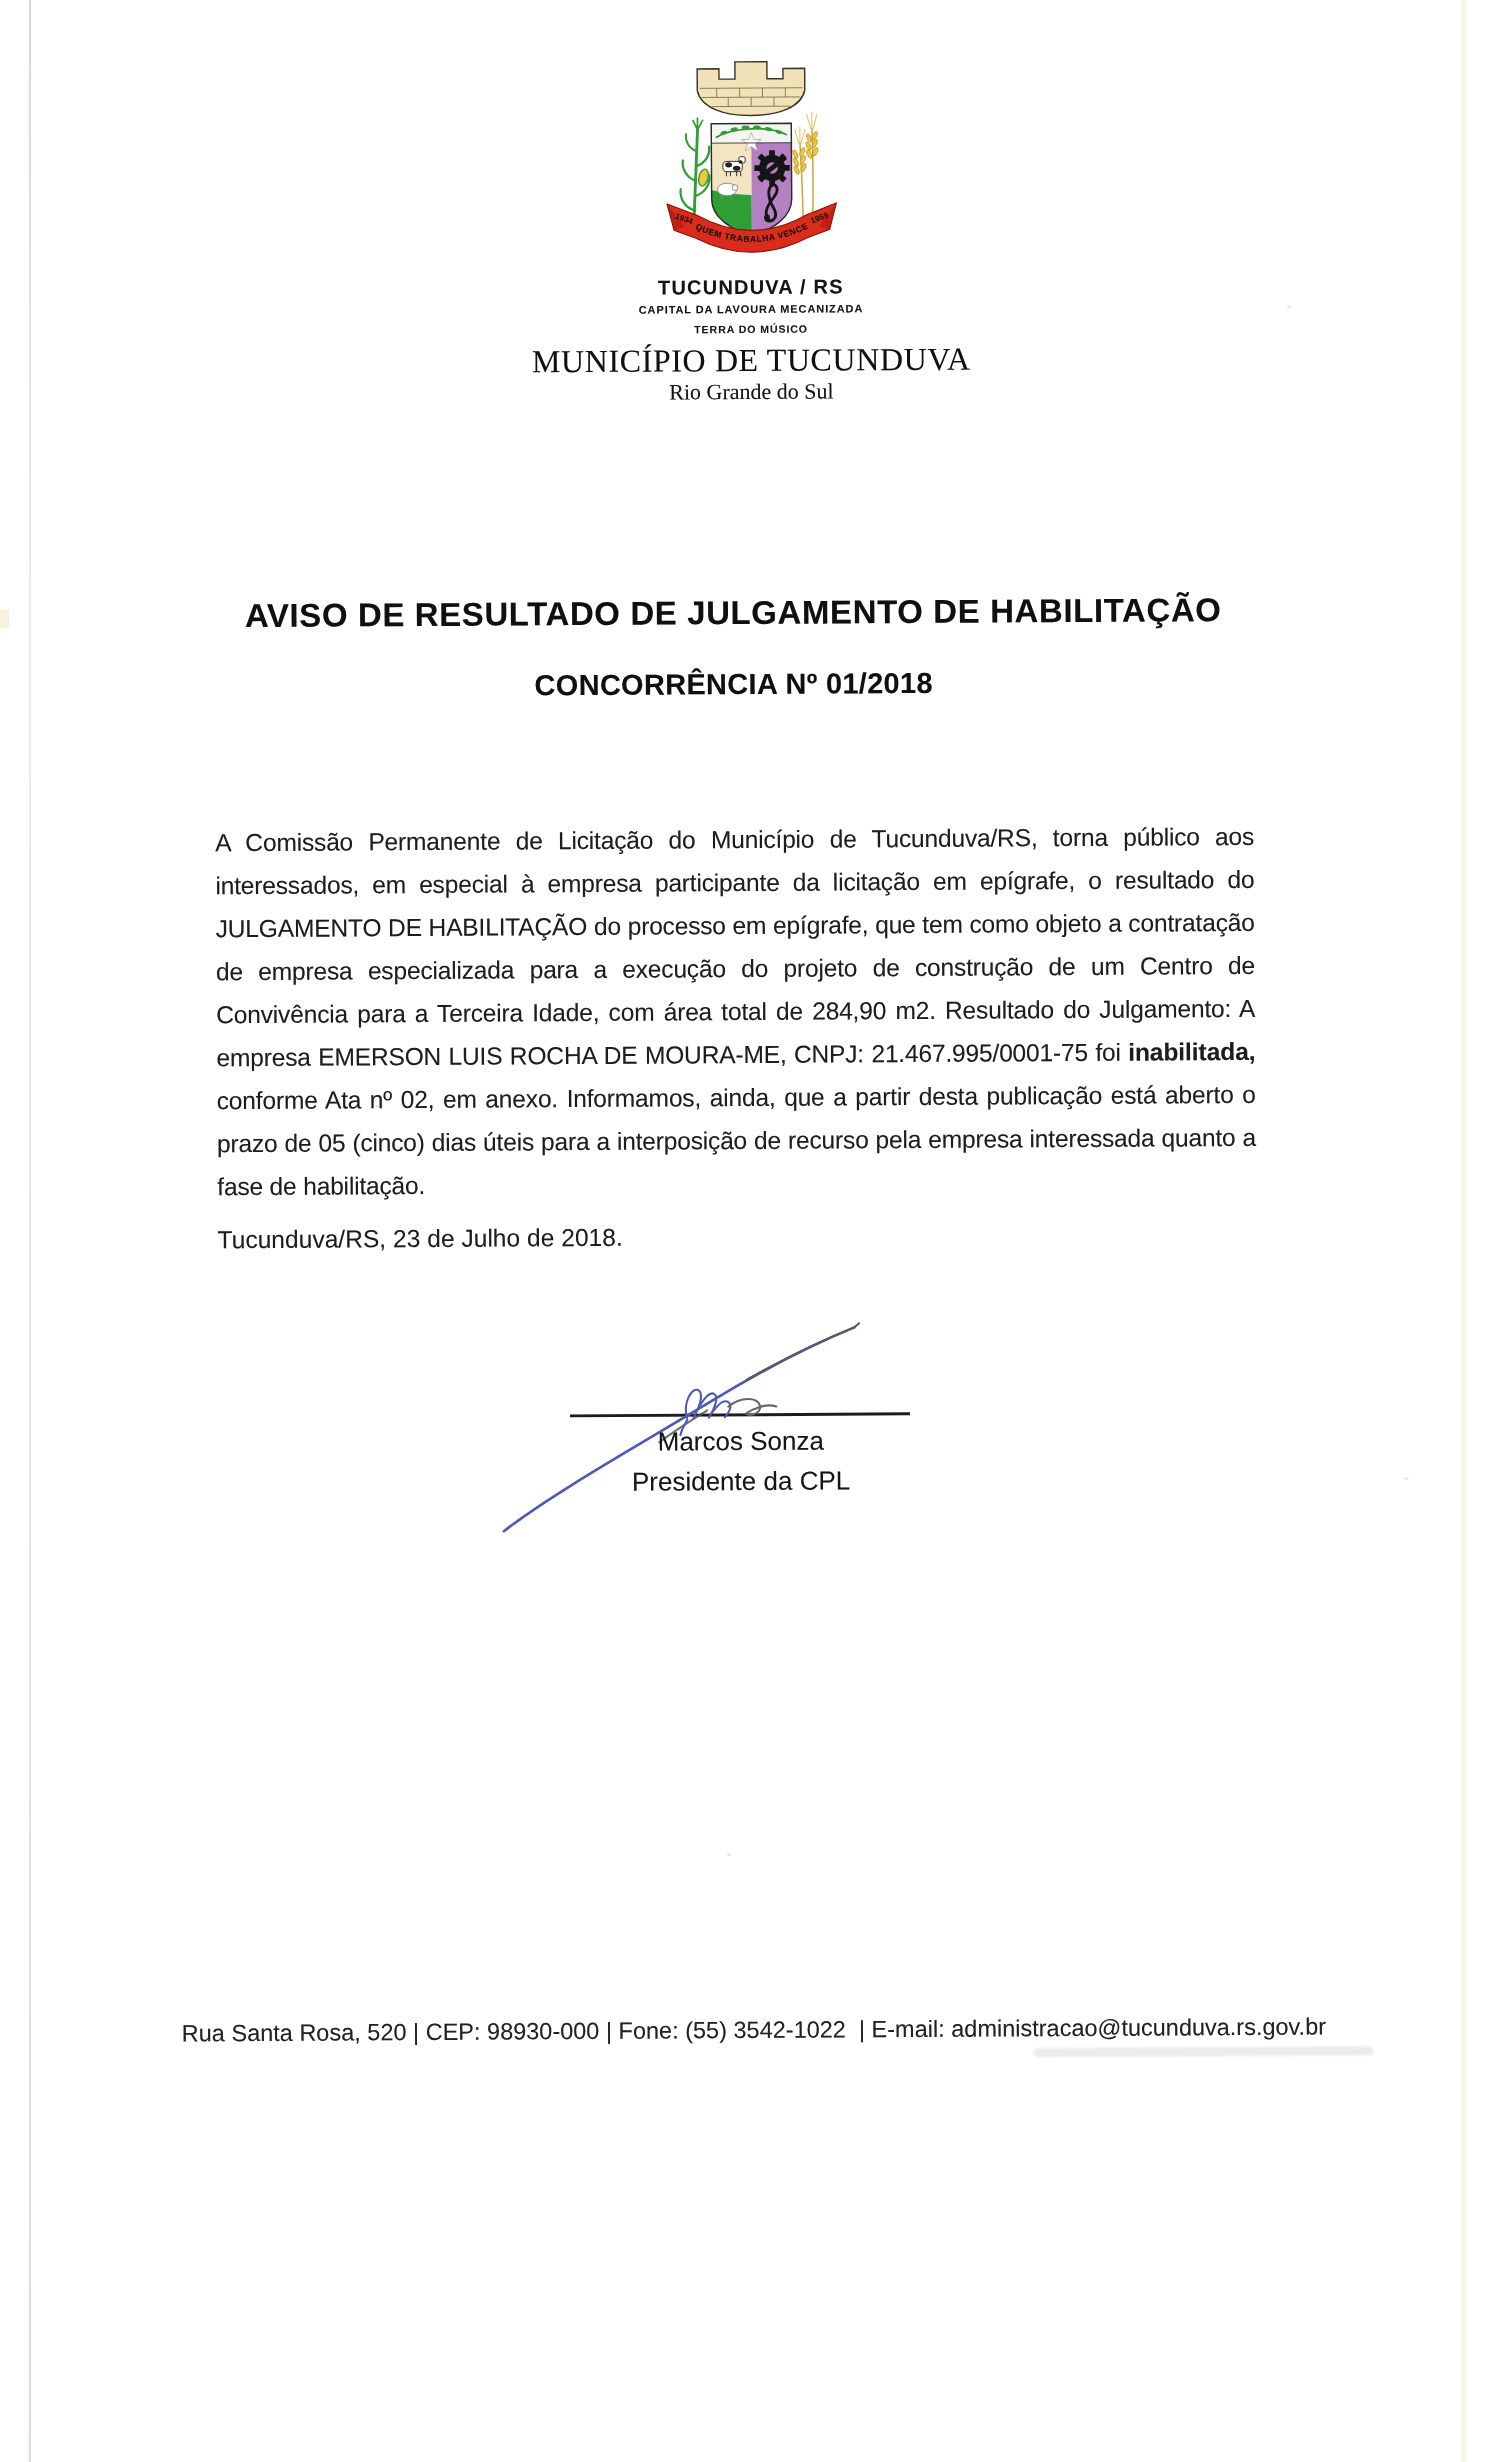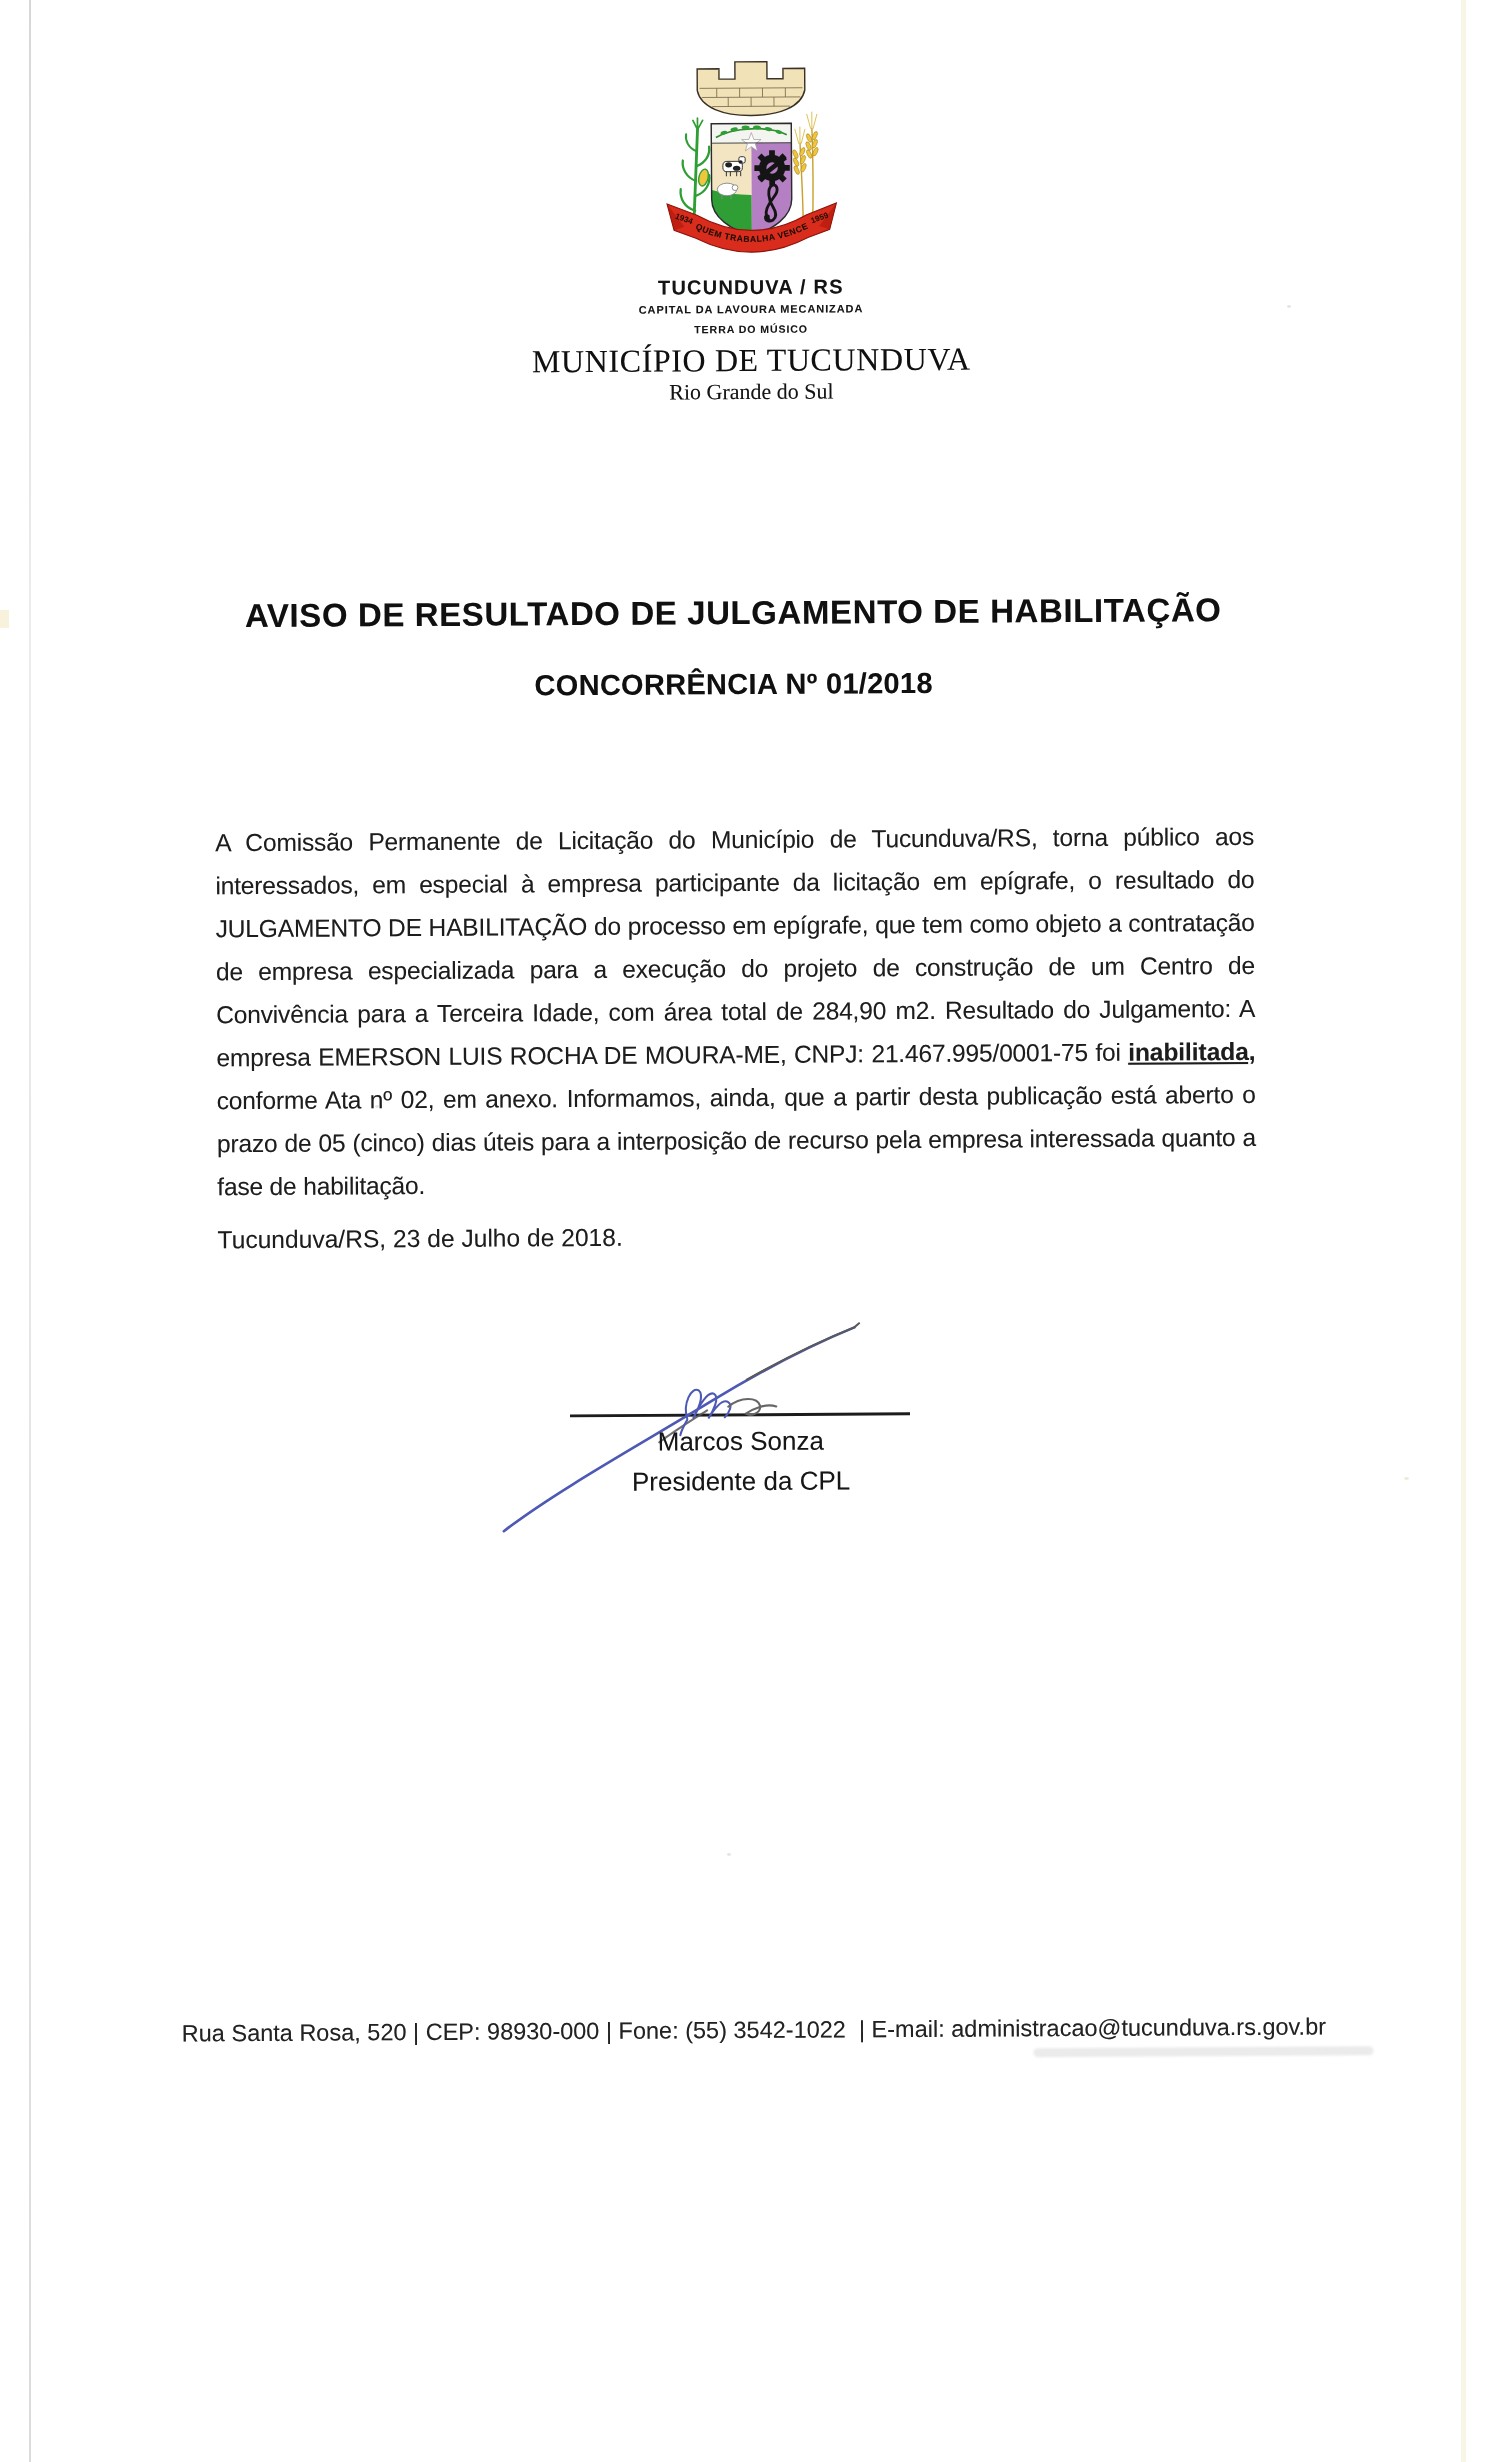--- a/index.html
+++ b/index.html
@@ -31,21 +31,21 @@
   .lh-muni{top:342px;font-family:"Liberation Serif",serif;font-size:32px;letter-spacing:0.6px;color:#101010;}
   .lh-state{top:379px;font-family:"Liberation Serif",serif;font-size:22px;color:#141414;}
   
   .title{position:absolute;left:216px;width:1039px;top:572px;text-align:center;
     font-size:33px;font-weight:bold;letter-spacing:0.6px;color:#101010;}
   .subtitle{position:absolute;left:216px;width:1039px;top:644px;text-align:center;
     font-size:29px;font-weight:bold;letter-spacing:0.3px;color:#101010;}
   .bodytext{position:absolute;left:216px;top:793px;width:1039px;
     font-size:24.6px;line-height:43px;letter-spacing:-0.2px;
     text-align:justify;color:#1d1d1d;}
-  .bodytext b{letter-spacing:-0.1px;text-decoration:underline;}
+  .bodytext b{letter-spacing:-0.1px;}
   .dateline{position:absolute;left:216px;top:1198px;font-size:24.6px;color:#1d1d1d;}
   
   .sig-svg{position:absolute;left:463px;top:1302px;width:469px;height:276px;}
   .sig-name{position:absolute;left:562px;top:1426px;width:352px;text-align:center;
     font-size:26px;color:#161616;}
   .sig-role{position:absolute;left:562px;top:1466px;width:352px;text-align:center;
     font-size:26px;color:#161616;}
   
   .footer{position:absolute;left:0;top:2017px;width:1495px;text-align:center;
     font-size:23.5px;color:#222;white-space:pre;letter-spacing:0;}

